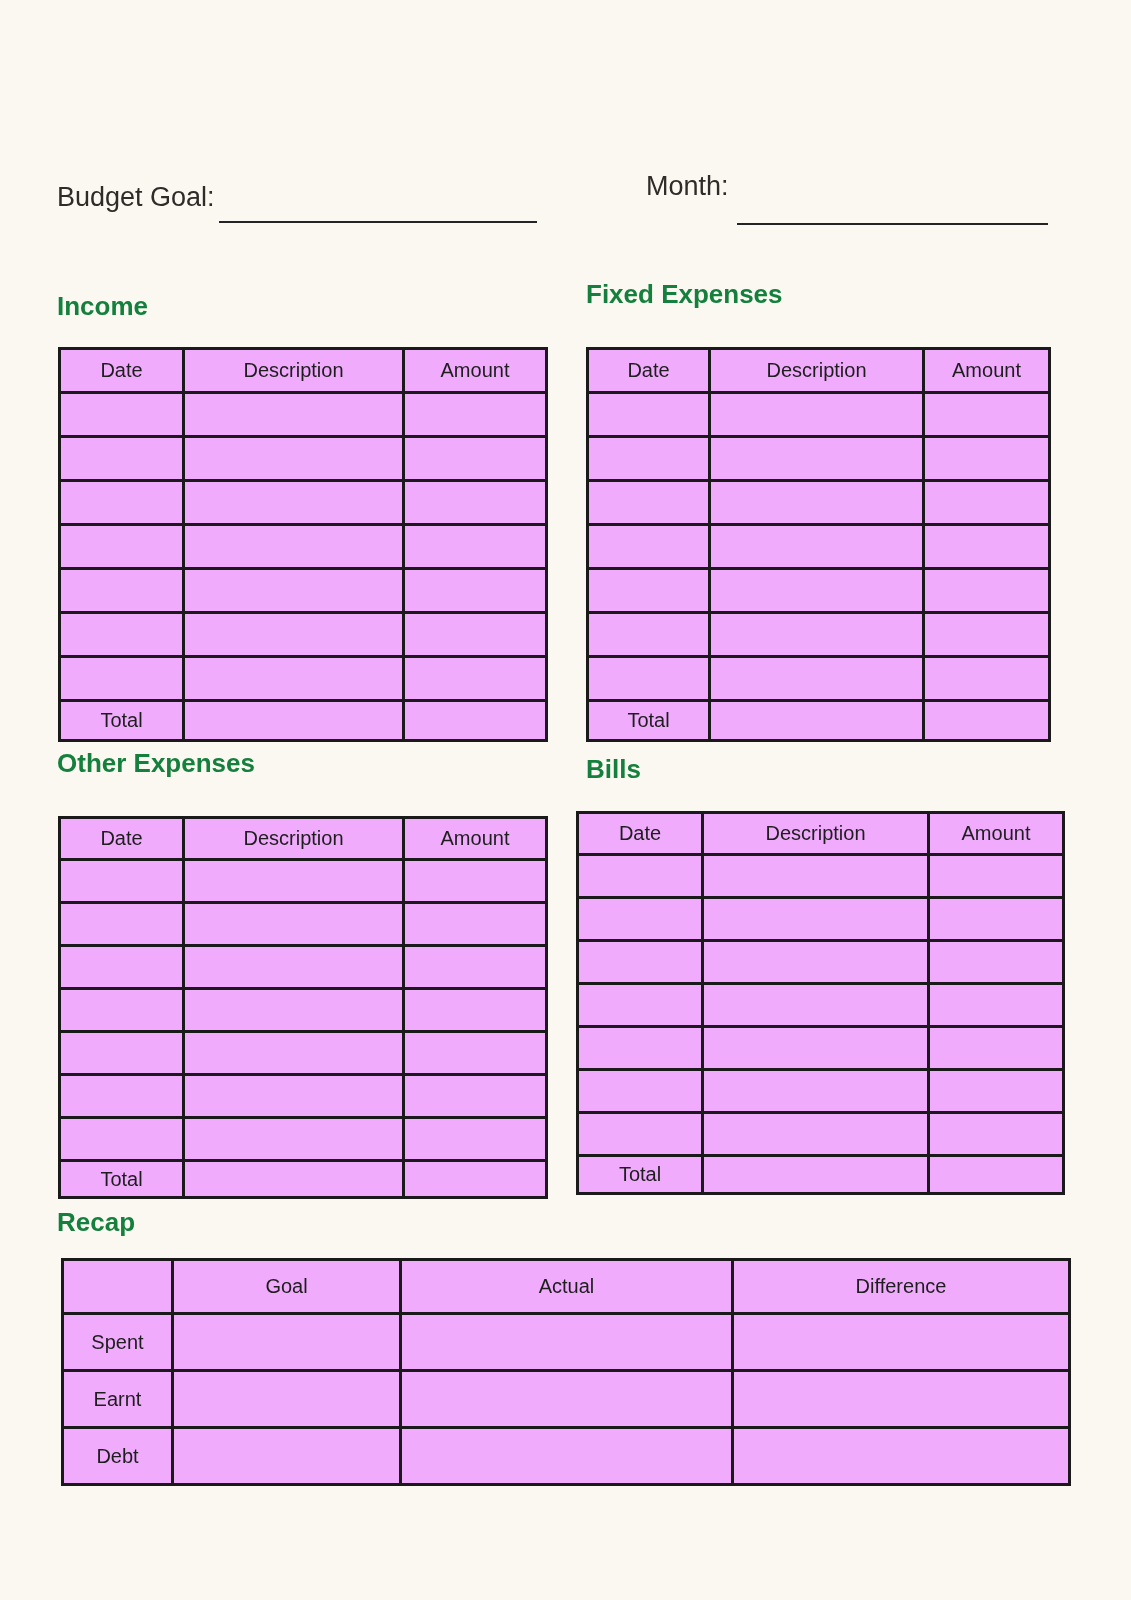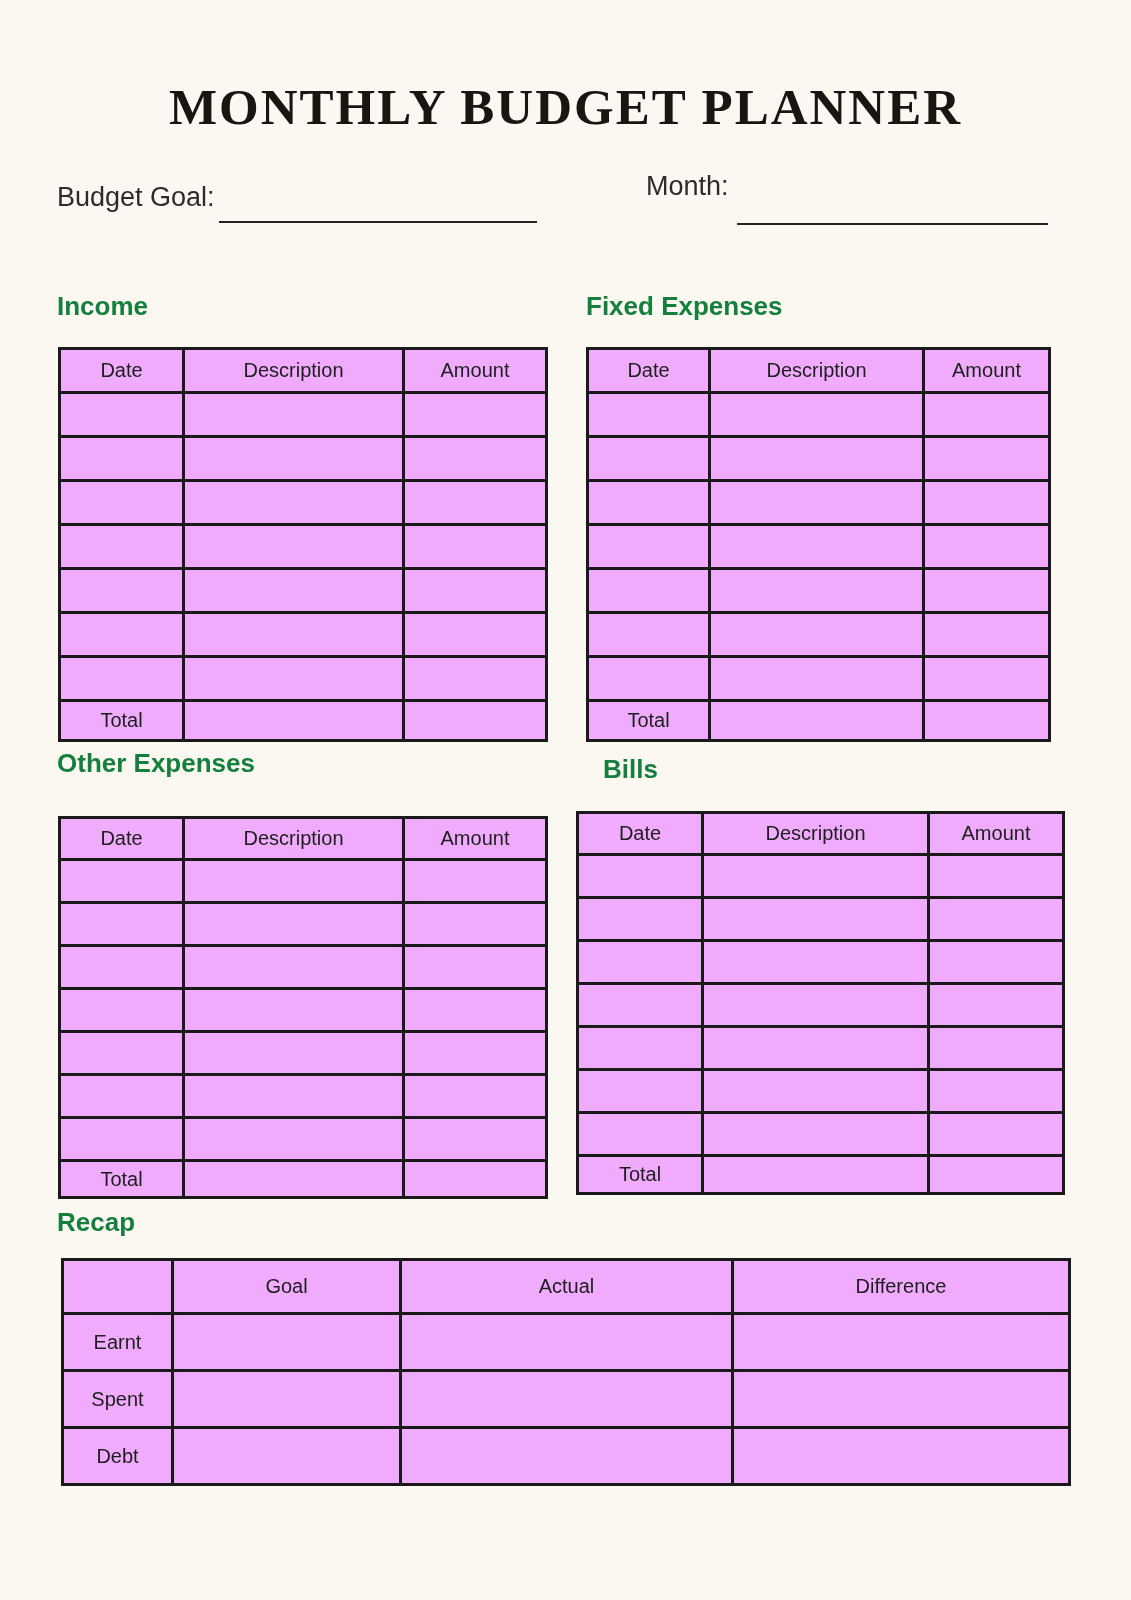--- a/index.html
+++ b/index.html
@@ -30,23 +30,23 @@
   #month-line{left:737px;top:223px;width:311px;}
   .field-value{position:absolute;font-size:22px;color:#1e1e1e;}
   #budget-goal-value{left:225px;top:192px;width:306px;}
   #month-value{left:743px;top:194px;width:299px;}
 
   .sec-heading{
     position:absolute;
     font-weight:700;font-size:26px;color:#15803d;white-space:nowrap;
   }
   #heading-income{left:57px;top:291px;}
-  #heading-fixed-expenses{left:586px;top:291px;}
+  #heading-fixed-expenses{left:586px;top:279px;}
   #heading-other-expenses{left:57px;top:728px;margin-top:20px;}
-  #heading-bills{left:586px;top:754px;margin-left:17px;}
+  #heading-bills{left:586px;top:754px;}
   #heading-recap{left:57px;top:1207px;}
 
   .tbl-wrap{position:absolute;}
   #wrap-income{left:58px;top:347px;width:487px;--hh:44px;--rh:44px;--th:40px;}
   #wrap-fixed-expenses{left:586px;top:347px;width:462px;--hh:44px;--rh:44px;--th:40px;}
   #wrap-other-expenses{left:58px;top:816px;width:487px;--hh:42px;--rh:43px;--th:37px;}
   #wrap-bills{left:576px;top:811px;width:486px;--hh:42px;--rh:43px;--th:38px;}
   #wrap-recap{left:61px;top:1258px;width:902px;--hh:54px;--rh:57px;}
 
   table.planner{
@@ -86,21 +86,20 @@
   #wrap-recap col:nth-child(1){width:110px;}
   #wrap-recap col:nth-child(2){width:228px;}
   #wrap-recap col:nth-child(3){width:332px;}
   #wrap-recap col:nth-child(4){width:337px;}
 </style>
 </head>
 <body>
 
 <div class="page">
 
-  <div class="page-title">MONTHLY BUDGET PLANNER</div>
 
   <div class="field-label" id="budget-goal-label">Budget Goal:</div>
   <div class="field-value" id="budget-goal-value"></div>
   <div class="field-line" id="budget-goal-line"></div>
 
   <div class="field-label" id="month-label">Month:</div>
   <div class="field-value" id="month-value"></div>
   <div class="field-line" id="month-line"></div>
 
   <div class="sec-heading" id="heading-income">Income</div>
@@ -352,32 +351,32 @@
         <thead>
           <tr class="t-hdr">
             <th></th>
             <th>Goal</th>
             <th>Actual</th>
             <th>Difference</th>
           </tr>
         </thead>
         <tbody>
           <tr class="t-row">
+            <td>Spent</td>
+            <td></td>
+            <td></td>
+            <td></td>
+          </tr>
+          <tr class="t-row">
             <td>Earnt</td>
             <td></td>
             <td></td>
             <td></td>
           </tr>
           <tr class="t-row">
-            <td>Spent</td>
-            <td></td>
-            <td></td>
-            <td></td>
-          </tr>
-          <tr class="t-row">
             <td>Debt</td>
             <td></td>
             <td></td>
             <td></td>
           </tr>
         </tbody>
       </table>
   </div>
 
 </div>

